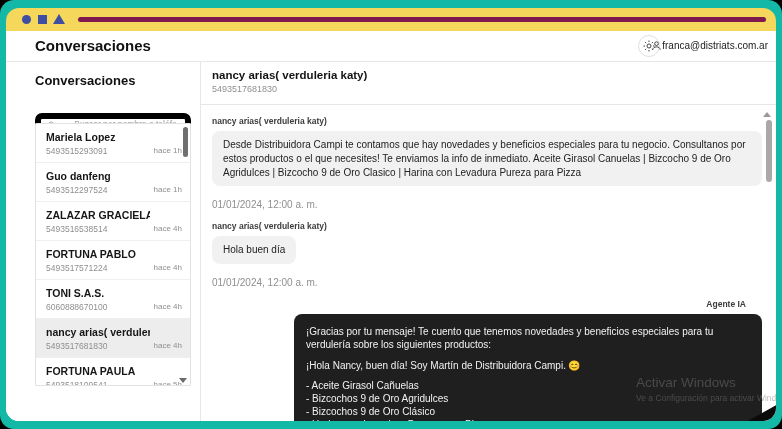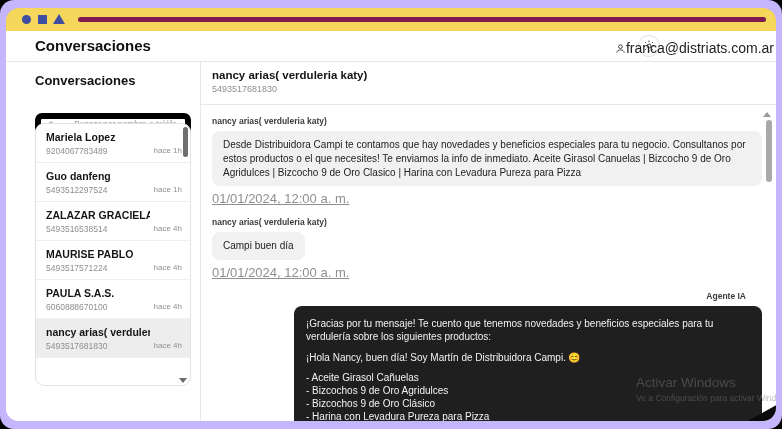--- a/index.html
+++ b/index.html
@@ -1,57 +1,57 @@
 <!DOCTYPE html>
 <html><head>
 <meta charset="utf-8">
 <style>
   html,body{margin:0;padding:0;background:#000;}
   *{box-sizing:border-box;font-family:"Liberation Sans",sans-serif;}
-  .screen{position:relative;width:782px;height:429px;background:#c4b5fd;border-radius:14px;overflow:hidden;}
+  .screen{position:relative;width:782px;height:429px;background:#14b8a6;border-radius:14px;overflow:hidden;}
   
   .chrome{position:absolute;left:6px;top:8px;right:6px;height:23px;background:#F5D75B;border-radius:13px 13px 0 0;}
   .ctl-circle{position:absolute;left:16px;top:7px;width:9px;height:9px;border-radius:50%;background:#3D4EA3;}
   .ctl-square{position:absolute;left:32px;top:7px;width:9px;height:9px;background:#3D4EA3;}
   .ctl-triangle{position:absolute;left:47px;top:6px;width:0;height:0;border-left:6px solid transparent;border-right:6px solid transparent;border-bottom:10px solid #3D4EA3;}
   .addr-bar{position:absolute;left:72px;right:10px;top:9px;height:5px;border-radius:3px;background:#7E1A4D;}
   
   .page{position:absolute;left:6px;top:31px;right:6px;bottom:8px;background:#ffffff;border-radius:0 0 13px 13px;overflow:hidden;}
   .app-header{position:absolute;left:0;top:0;right:0;height:31px;border-bottom:1px solid #e7e7e7;background:#fff;}
   .app-title{position:absolute;left:29px;top:6px;font-size:15px;font-weight:bold;color:#111;}
   .theme-btn{position:absolute;right:116px;top:4px;width:22px;height:22px;border:1px solid #e0e0e0;border-radius:50%;background:#fff;display:flex;align-items:center;justify-content:center;cursor:pointer;}
-  .user-chip{position:absolute;right:2px;top:9px;display:flex;align-items:center;font-size:14px;color:#222;}
+  .user-chip{position:absolute;right:8px;top:9px;display:flex;align-items:center;font-size:10px;color:#222;}
   
   .sidebar{position:absolute;left:0;top:31px;width:194px;bottom:0;background:#fff;}
   .sidebar-title{position:absolute;left:29px;top:11px;font-size:13px;font-weight:bold;color:#111;}
   .search-box{position:absolute;left:29px;top:31px;width:156px;height:22px;border:6px solid #000000;border-radius:7px;background:#fff;display:flex;align-items:center;padding:0 7px;gap:17px;margin-top:20px;}
   .search-box input{border:0;outline:none;width:100%;font-size:8.5px;color:#333;background:transparent;}
   .search-box input::placeholder{color:#9a9a9a;}
-  .conv-list{position:absolute;left:29px;top:61px;width:156px;height:263px;border:1px solid #e2e2e2;border-radius:9px;overflow:hidden;background:#fff;}
+  .conv-list{position:absolute;left:29px;top:61px;width:156px;height:263px;border:1px solid #e2e2e2;border-radius:1px;overflow:hidden;background:#fff;}
   .conv-item{position:relative;padding:7px 10px 6px 10px;border-bottom:1px solid #efefef;cursor:pointer;}
   .conv-item.selected{background:#ededed;}
   .conv-name{font-size:10.5px;font-weight:bold;color:#161616;max-width:104px;white-space:nowrap;overflow:hidden;}
   .conv-phone{font-size:8.5px;color:#8f8f8f;margin-top:3px;}
   .conv-time{position:absolute;right:8px;top:22px;font-size:8px;color:#8f8f8f;}
   .list-scroll-thumb{position:absolute;right:2px;top:3px;width:5px;height:30px;border-radius:3px;background:#6f6f6f;}
   .list-scroll-down{position:absolute;right:3px;bottom:2px;width:0;height:0;border-left:4px solid transparent;border-right:4px solid transparent;border-top:5px solid #6a6a6a;}
   .v-divider{position:absolute;left:194px;top:31px;bottom:0;width:1px;background:#e7e7e7;}
   
   .chat{position:absolute;left:195px;top:31px;right:0;bottom:0;background:#fff;}
   .chat-header{position:absolute;left:0;top:0;right:0;height:43px;border-bottom:1px solid #e7e7e7;padding:7px 0 0 11px;}
   .chat-name{font-size:11.5px;font-weight:bold;color:#141414;}
   .chat-phone{font-size:9px;color:#8f8f8f;margin-top:3px;}
   .messages{position:absolute;left:0;top:44px;right:0;bottom:0;overflow:hidden;padding:10px 14px 0 11px;}
   .msg-label{font-size:8.5px;font-weight:bold;color:#3c3c3c;margin-top:11px;}
   .msg-label.right{text-align:right;margin-right:16px;}
   .bubble-contact{margin-top:5px;background:#f1f1f1;border-radius:8px;padding:7px 11px;font-size:10px;line-height:1.38;color:#222;white-space:pre-wrap;}
   .bubble-contact.fit{display:inline-block;}
   .bubble-agent{margin-top:5px;margin-left:auto;width:468px;background:#1F1F1F;border-radius:8px;padding:4px 12px;color:#f2f2f2;}
   .bubble-agent p{font-size:10px;line-height:1.32;margin:7px 0;white-space:pre-line;}
-  .msg-time{font-size:13px;color:#8f8f8f;margin-top:5px;text-decoration:underline;}
+  .msg-time{font-size:10px;color:#8f8f8f;margin-top:13px;}
   .chat-scroll-up{position:absolute;right:5px;top:50px;width:0;height:0;border-left:4px solid transparent;border-right:4px solid transparent;border-bottom:5px solid #9a9a9a;}
   .chat-scroll-thumb{position:absolute;right:4px;top:58px;width:6px;height:62px;border-radius:3px;background:#a9a9a9;}
   
   .watermark{position:absolute;left:630px;top:344px;width:200px;pointer-events:none;}
   .wm1{font-size:13.5px;color:rgba(110,110,110,0.55);}
   .wm2{font-size:8.5px;color:rgba(120,120,120,0.5);white-space:nowrap;margin-top:3px;}
   .cursor{position:absolute;right:-2px;bottom:-1px;width:32px;height:18px;}
   .icon-svg{display:block;}
 </style>
 </head>
@@ -90,68 +90,73 @@
       <div class="search-box">
         <svg class="icon-svg" width="9" height="9" viewBox="0 0 24 24" fill="none" stroke="#8a8a8a" stroke-width="2.6">
           <circle cx="10" cy="10" r="6.5"></circle>
             <path d="M15 15l6 6"></path>
         </svg>
         <input placeholder="Buscar por nombre o teléfono..." style="">
       </div>
       <div class="conv-list">
         <div class="conv-item">
           <div class="conv-name">Mariela Lopez</div>
-          <div class="conv-phone">9204067783489</div>
+          <div class="conv-phone">5493515293091</div>
           <div class="conv-time">hace 1h</div>
         </div>
         <div class="conv-item">
           <div class="conv-name">Guo danfeng</div>
           <div class="conv-phone">5493512297524</div>
           <div class="conv-time">hace 1h</div>
         </div>
         <div class="conv-item">
           <div class="conv-name">ZALAZAR GRACIELA DEL V...</div>
           <div class="conv-phone">5493516538514</div>
           <div class="conv-time">hace 4h</div>
         </div>
         <div class="conv-item">
-          <div class="conv-name">MAURISE PABLO</div>
+          <div class="conv-name">FORTUNA PABLO</div>
           <div class="conv-phone">5493517571224</div>
           <div class="conv-time">hace 4h</div>
         </div>
         <div class="conv-item">
-          <div class="conv-name">PAULA S.A.S.</div>
+          <div class="conv-name">TONI S.A.S.</div>
           <div class="conv-phone">6060888670100</div>
           <div class="conv-time">hace 4h</div>
         </div>
         <div class="conv-item selected">
           <div class="conv-name">nancy arias( verduleria katy)</div>
           <div class="conv-phone">5493517681830</div>
           <div class="conv-time">hace 4h</div>
+        </div>
+        <div class="conv-item">
+          <div class="conv-name">FORTUNA PAULA</div>
+          <div class="conv-phone">5493518109541</div>
+          <div class="conv-time">hace 5h</div>
         </div>
         <div class="list-scroll-thumb"></div>
         <div class="list-scroll-down"></div>
       </div>
     </div>
 
     <div class="v-divider"></div>
 
     <div class="chat">
       <div class="chat-header">
         <div class="chat-name">nancy arias( verduleria katy)</div>
         <div class="chat-phone">5493517681830</div>
       </div>
 
       <div class="messages">
         <div class="msg-label" style="margin-top:0;">nancy arias( verduleria katy)</div>
         <div class="bubble-contact">Desde Distribuidora Campi te contamos que hay novedades y beneficios especiales para tu negocio. Consultanos por estos productos o el que necesites! Te enviamos la info de inmediato. Aceite Girasol Canuelas | Bizcocho 9 de Oro Agridulces | Bizcocho 9 de Oro Clasico | Harina con Levadura Pureza para Pizza</div>
         <div class="msg-time">01/01/2024, 12:00 a. m.</div>
 
         <div class="msg-label">nancy arias( verduleria katy)</div>
-        <div><div class="bubble-contact fit">Campi buen día</div></div>
+        <div><div class="bubble-contact fit">Hola buen día</div></div>
         <div class="msg-time">01/01/2024, 12:00 a. m.</div>
 
         <div class="msg-label right">Agente IA</div>
         <div class="bubble-agent">
           <p>¡Gracias por tu mensaje! Te cuento que tenemos novedades y beneficios especiales para tu verdulería sobre los siguientes productos:</p>
           <p>¡Hola Nancy, buen día! Soy Martín de Distribuidora Campi. 😊</p>
           <p>- Aceite Girasol Cañuelas
 - Bizcochos 9 de Oro Agridulces
 - Bizcochos 9 de Oro Clásico
 - Harina con Levadura Pureza para Pizza</p>

